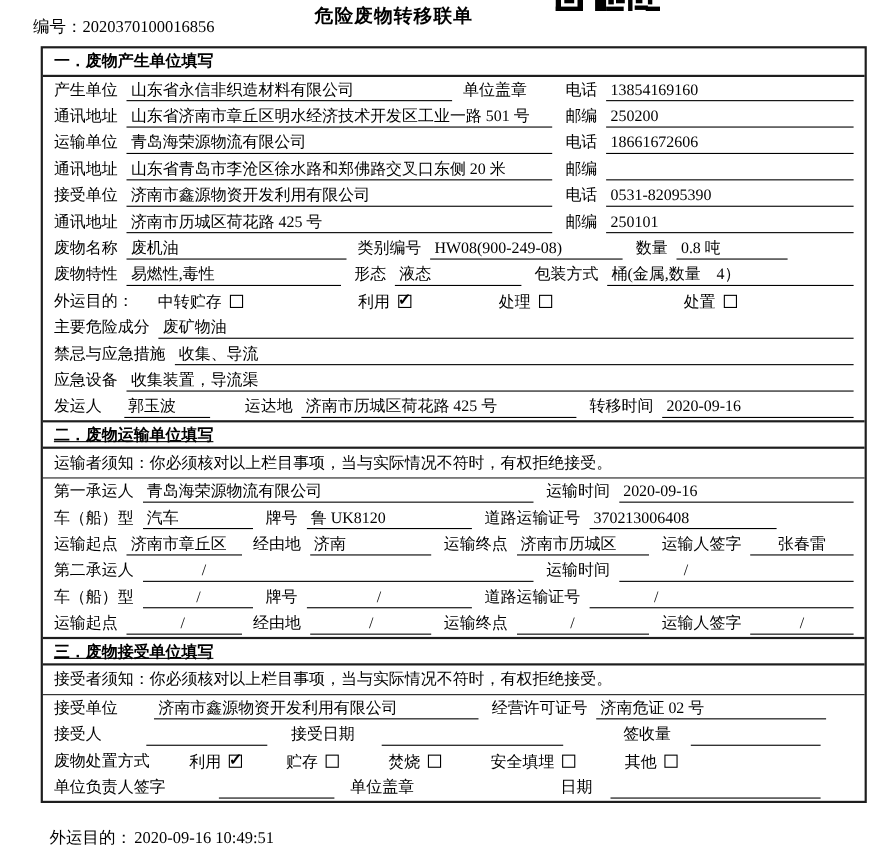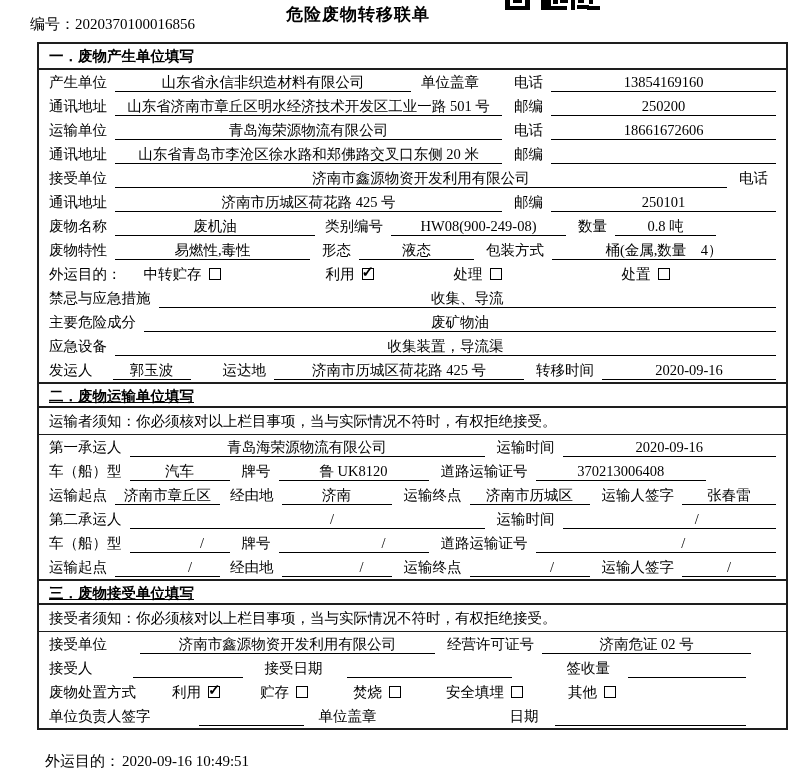--- a/index.html
+++ b/index.html
@@ -17,21 +17,21 @@
   .doc-title { position: absolute; left: 0; right: 0; top: 3px; text-align: center; font-size: 17px; font-weight: bold; letter-spacing: 1px; }
   .qr { position: absolute; top: 0; right: 116px; width: 95px; height: 10px; }
 
   
   .form { position: absolute; left: 37px; top: 42px; width: 751px; border: 2px solid #1e1e1e; background: #fff; }
   .sec-title { height: 26px; line-height: 24px; padding: 0 10px; font-weight: bold; font-size: 14.5px; border-bottom: 2px solid #1e1e1e; }
   .sec-title.mid { border-top: 2px solid #1e1e1e; text-decoration: underline; }
   .notice { height: 27px; line-height: 26px; padding: 0 10px; border-bottom: 1.5px solid #1e1e1e; white-space: nowrap; }
   .row { display: flex; align-items: flex-end; height: 24px; padding: 0 10px 2px 10px; }
   .lbl { white-space: nowrap; margin-right: 8px; height: 20px; line-height: 20px; flex: none; }
-  .val { border-bottom: 1px solid #000; padding: 0 4px; white-space: nowrap; overflow: hidden; height: 20px; line-height: 20px; flex: none; text-align: center; }
+  .val { border-bottom: 1px solid #000; padding: 0 4px; white-space: nowrap; overflow: hidden; height: 20px; line-height: 20px; flex: none; }
   .grow { flex: 1 1 auto; }
   .sp { flex: 1 1 auto; }
 
   
   .opt { display: flex; align-items: center; height: 20px; flex: none; }
   .box { width: 12px; height: 12px; border: 1.5px solid #000; display: inline-block; position: relative; margin-left: 7px; flex: none; }
   .box.checked::after { content: "✓"; position: absolute; left: -1px; top: -6px; font-size: 15px; font-weight: bold; }
 
   
   .footer { position: absolute; left: 45px; top: 752px; font-size: 15px; white-space: nowrap; }
@@ -95,20 +95,21 @@
       <span class="lbl">通讯地址</span>
       <span class="val grow">山东省青岛市李沧区徐水路和郑佛路交叉口东侧 20 米</span>
       <span class="lbl" style="margin-left:12px">邮编</span>
       <span class="val" style="width:225px"></span>
     </div>
 
     <div class="row">
       <span class="lbl">接受单位</span>
       <span class="val grow">济南市鑫源物资开发利用有限公司</span>
       <span class="lbl" style="margin-left:12px">电话</span>
+      <span class="val" style="width:225px">0531-82095390</span>
     </div>
 
     <div class="row">
       <span class="lbl">通讯地址</span>
       <span class="val grow">济南市历城区荷花路 425 号</span>
       <span class="lbl" style="margin-left:12px">邮编</span>
       <span class="val" style="width:225px">250101</span>
     </div>
 
     <div class="row">
@@ -143,27 +144,27 @@
         <span>处理</span>
         <span class="box"></span>
       </span>
       <span class="opt" style="margin-left:120px">
         <span>处置</span>
         <span class="box"></span>
       </span>
     </div>
 
     <div class="row">
+      <span class="lbl">主要危险成分</span>
+      <span class="val grow">废矿物油</span>
+    </div>
+
+    <div class="row">
       <span class="lbl">禁忌与应急措施</span>
       <span class="val grow">收集、导流</span>
-    </div>
-
-    <div class="row">
-      <span class="lbl">主要危险成分</span>
-      <span class="val grow">废矿物油</span>
     </div>
 
     <div class="row">
       <span class="lbl">应急设备</span>
       <span class="val grow">收集装置，导流渠</span>
     </div>
 
     <div class="row">
       <span class="lbl">发运人</span>
       <span class="val" style="width:78px;margin-left:12px;">郭玉波</span>

